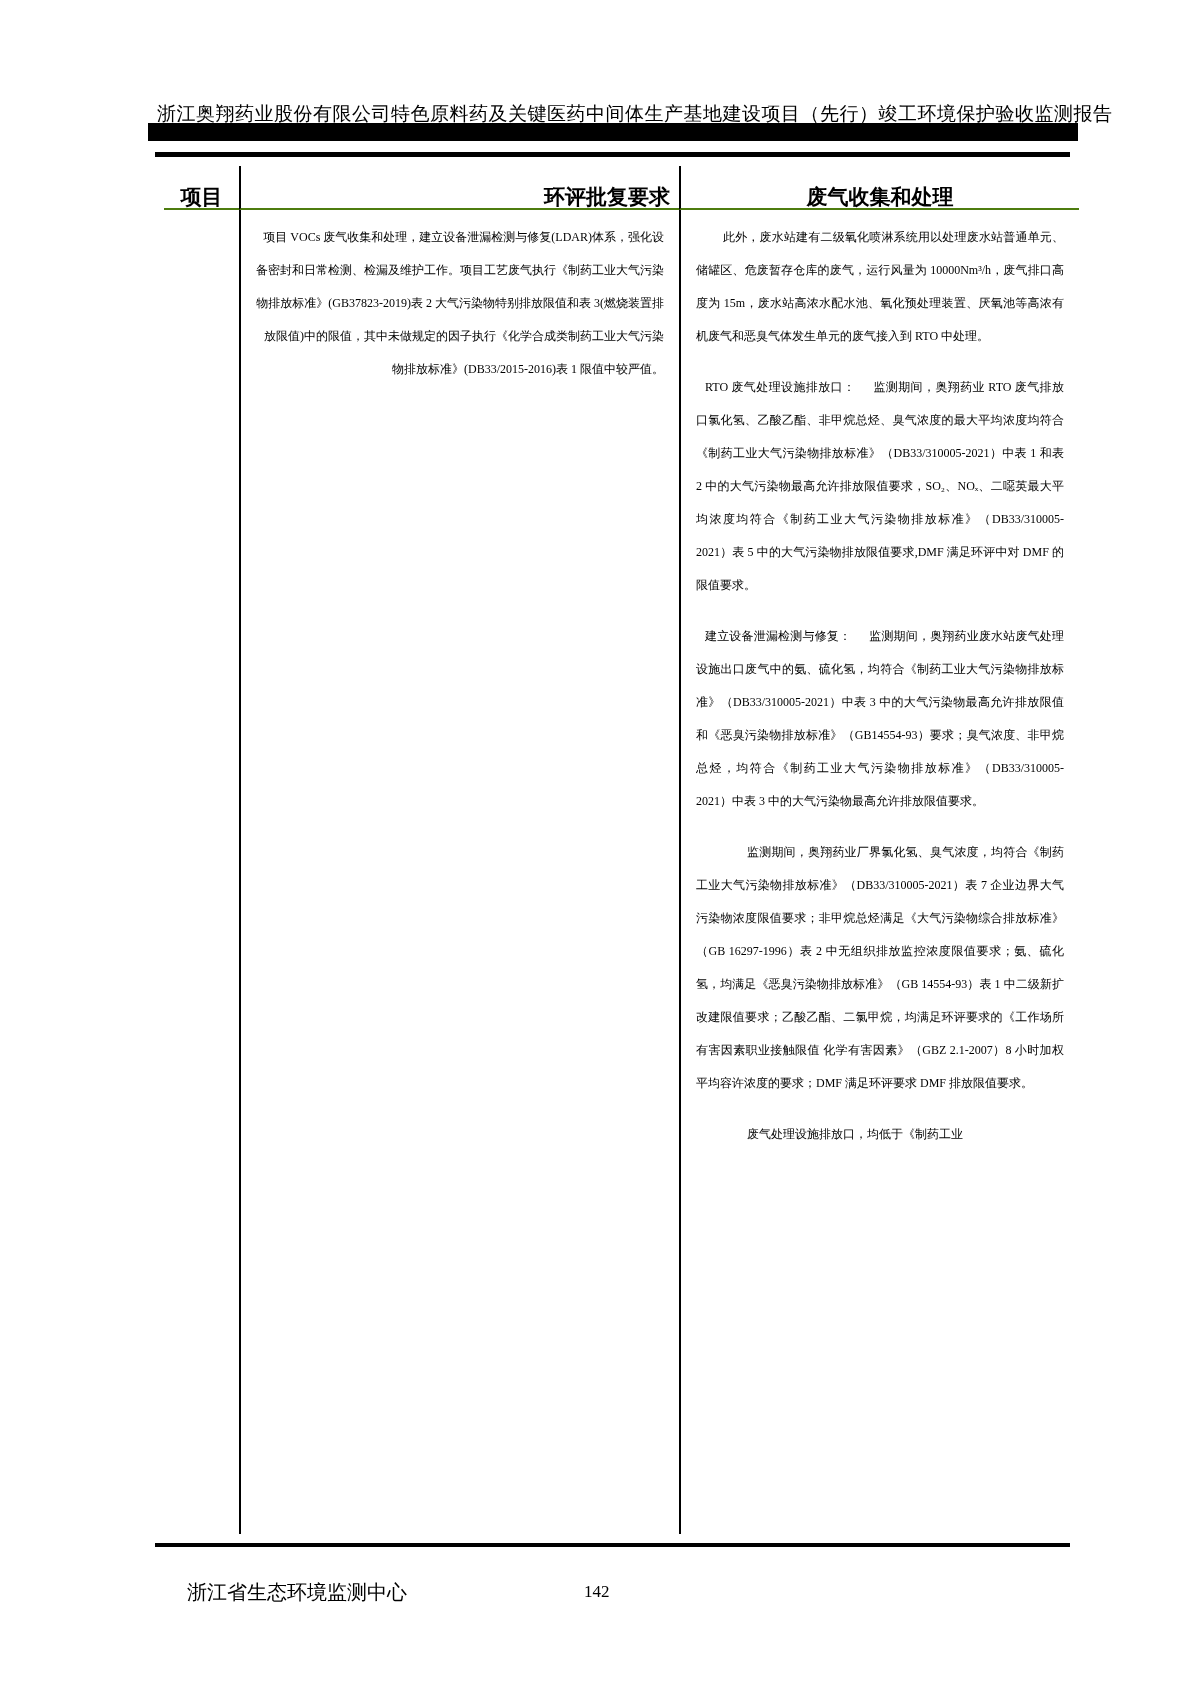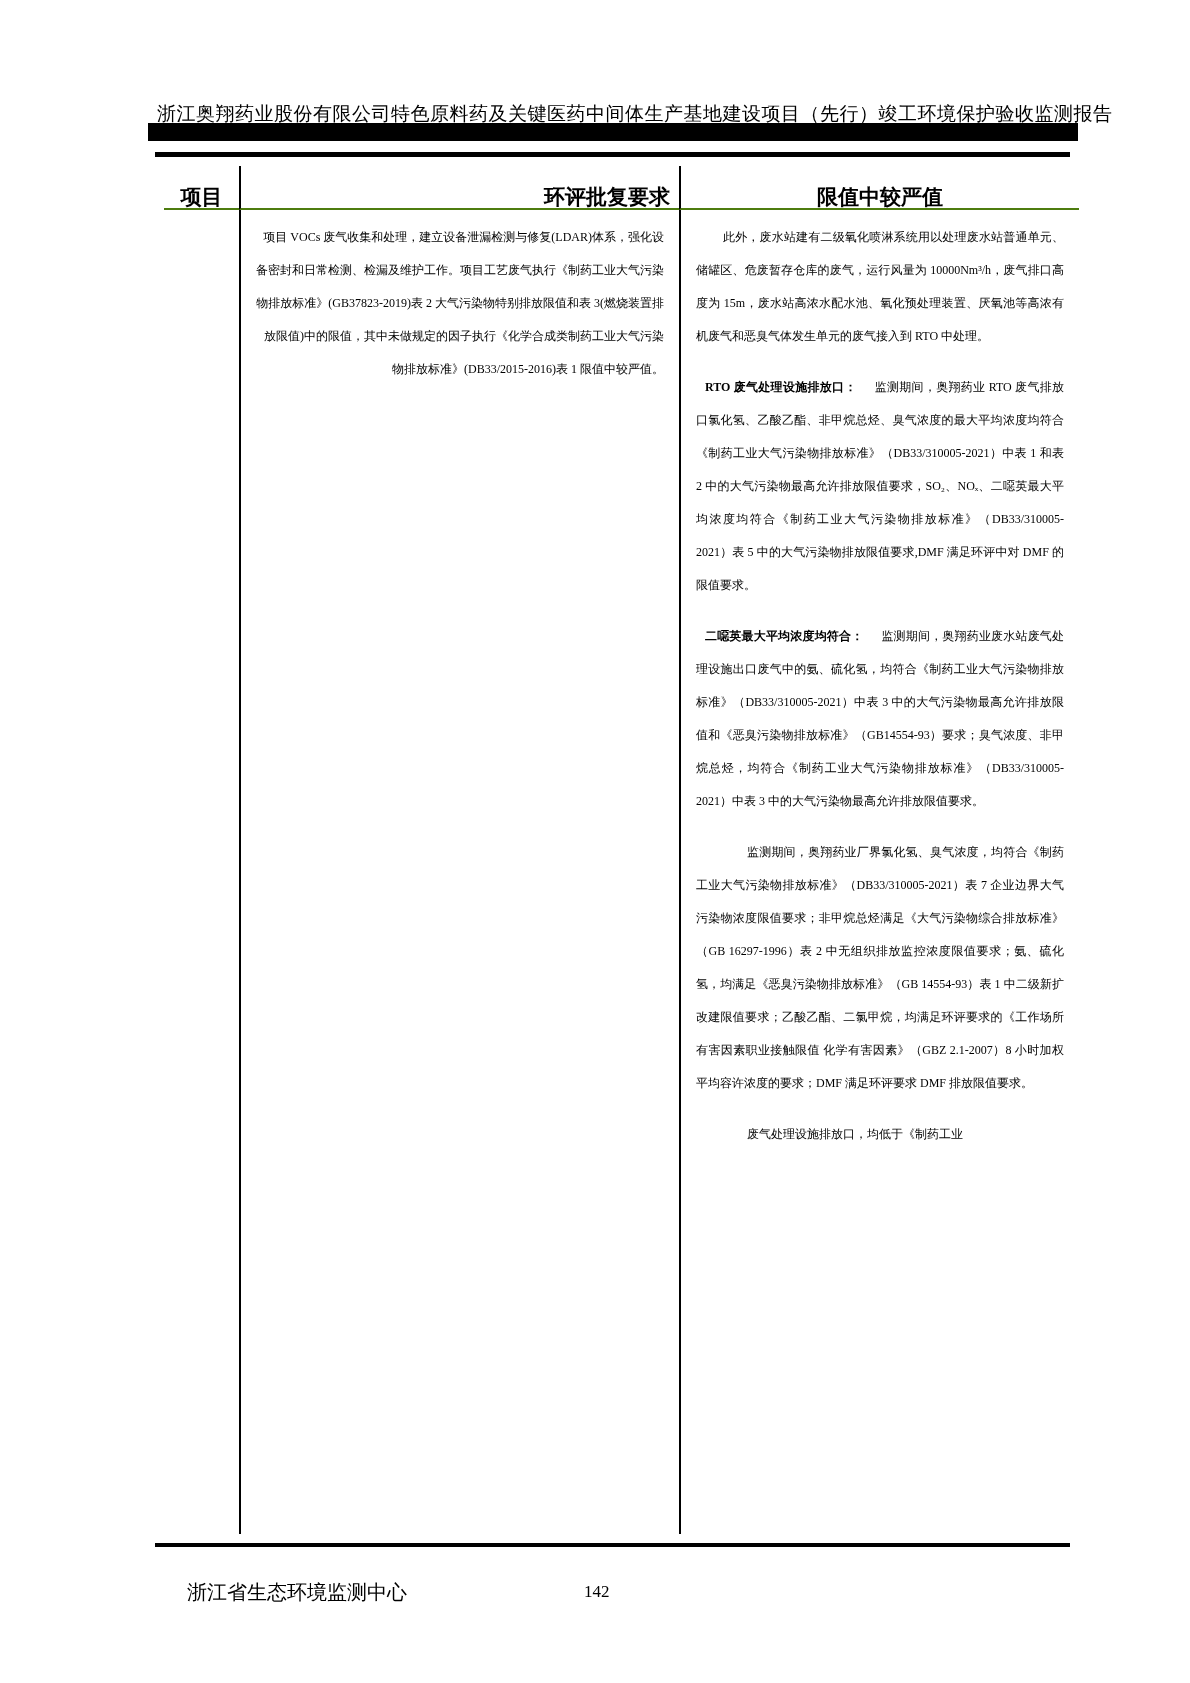--- a/index.html
+++ b/index.html
@@ -58,21 +58,21 @@
     overflow: hidden;
     font-size: 12px;
     line-height: 33px;
     text-align: justify;
     padding: 2px 6px 0 6px;
   }
   .c2 { border-left: 2px solid #000; text-align: right; }
   .c3 { border-left: 2px solid #000; }
   .td p { margin: 0; }
   .td p.indent { text-indent: 2em; }
-  .td b { font-weight: bold; }
+  .td b { font-weight: normal; }
   
   .footer-org {
     position: absolute;
     left: 160px;
     top: 1552px;
     font-size: 20px;
     white-space: nowrap;
   }
   .footer-page {
     position: absolute;
@@ -85,32 +85,32 @@
 <body>
 
 <div class="page">
 
   <div class="doc-header">浙江奥翔药业股份有限公司特色原料药及关键医药中间体生产基地建设项目（先行）竣工环境保护验收监测报告</div>
   <div class="doc-header-rule"></div>
 
   <div class="tbl">
     <div class="th c1">项目</div>
     <div class="th c2">环评批复要求</div>
-    <div class="th c3">限值中较严值</div>
+    <div class="th c3">废气收集和处理</div>
 
     <div class="td c1"></div>
 
     <div class="td c2">
       <p>项目 VOCs 废气收集和处理，建立设备泄漏检测与修复(LDAR)体系，强化设备密封和日常检测、检漏及维护工作。项目工艺废气执行《制药工业大气污染物排放标准》(GB37823-2019)表 2 大气污染物特别排放限值和表 3(燃烧装置排放限值)中的限值，其中未做规定的因子执行《化学合成类制药工业大气污染物排放标准》(DB33/2015-2016)表 1 限值中较严值。</p>
     </div>
 
     <div class="td c3">
       <p><b></b><span>此外，废水站建有二级氧化喷淋系统用以处理废水站普通单元、储罐区、危废暂存仓库的废气，运行风量为 10000Nm³/h，废气排口高度为 15m，废水站高浓水配水池、氧化预处理装置、厌氧池等高浓有机废气和恶臭气体发生单元的废气接入到 RTO 中处理。</span></p>
       <p><b>RTO 废气处理设施排放口：</b><span>监测期间，奥翔药业 RTO 废气排放口氯化氢、乙酸乙酯、非甲烷总烃、臭气浓度的最大平均浓度均符合《制药工业大气污染物排放标准》（DB33/310005-2021）中表 1 和表 2 中的大气污染物最高允许排放限值要求，SO₂、NOₓ、二噁英最大平均浓度均符合《制药工业大气污染物排放标准》（DB33/310005-2021）表 5 中的大气污染物排放限值要求,DMF 满足环评中对 DMF 的限值要求。</span></p>
-      <p><b>二噁英最大平均浓度均符合：</b><span>监测期间，奥翔药业废水站废气处理设施出口废气中的氨、硫化氢，均符合《制药工业大气污染物排放标准》（DB33/310005-2021）中表 3 中的大气污染物最高允许排放限值和《恶臭污染物排放标准》（GB14554-93）要求；臭气浓度、非甲烷总烃，均符合《制药工业大气污染物排放标准》（DB33/310005-2021）中表 3 中的大气污染物最高允许排放限值要求。</span></p>
+      <p><b>建立设备泄漏检测与修复：</b><span>监测期间，奥翔药业废水站废气处理设施出口废气中的氨、硫化氢，均符合《制药工业大气污染物排放标准》（DB33/310005-2021）中表 3 中的大气污染物最高允许排放限值和《恶臭污染物排放标准》（GB14554-93）要求；臭气浓度、非甲烷总烃，均符合《制药工业大气污染物排放标准》（DB33/310005-2021）中表 3 中的大气污染物最高允许排放限值要求。</span></p>
       <p class="indent"><b></b><span>监测期间，奥翔药业厂界氯化氢、臭气浓度，均符合《制药工业大气污染物排放标准》（DB33/310005-2021）表 7 企业边界大气污染物浓度限值要求；非甲烷总烃满足《大气污染物综合排放标准》（GB 16297-1996）表 2 中无组织排放监控浓度限值要求；氨、硫化氢，均满足《恶臭污染物排放标准》（GB 14554-93）表 1 中二级新扩改建限值要求；乙酸乙酯、二氯甲烷，均满足环评要求的《工作场所有害因素职业接触限值 化学有害因素》（GBZ 2.1-2007）8 小时加权平均容许浓度的要求；DMF 满足环评要求 DMF 排放限值要求。</span></p>
       <p class="indent"><b></b><span>废气处理设施排放口，均低于《制药工业</span></p>
     </div>
   </div>
 
   <div class="footer-org">浙江省生态环境监测中心</div>
   <div class="footer-page">142</div>
 
 </div>
 

